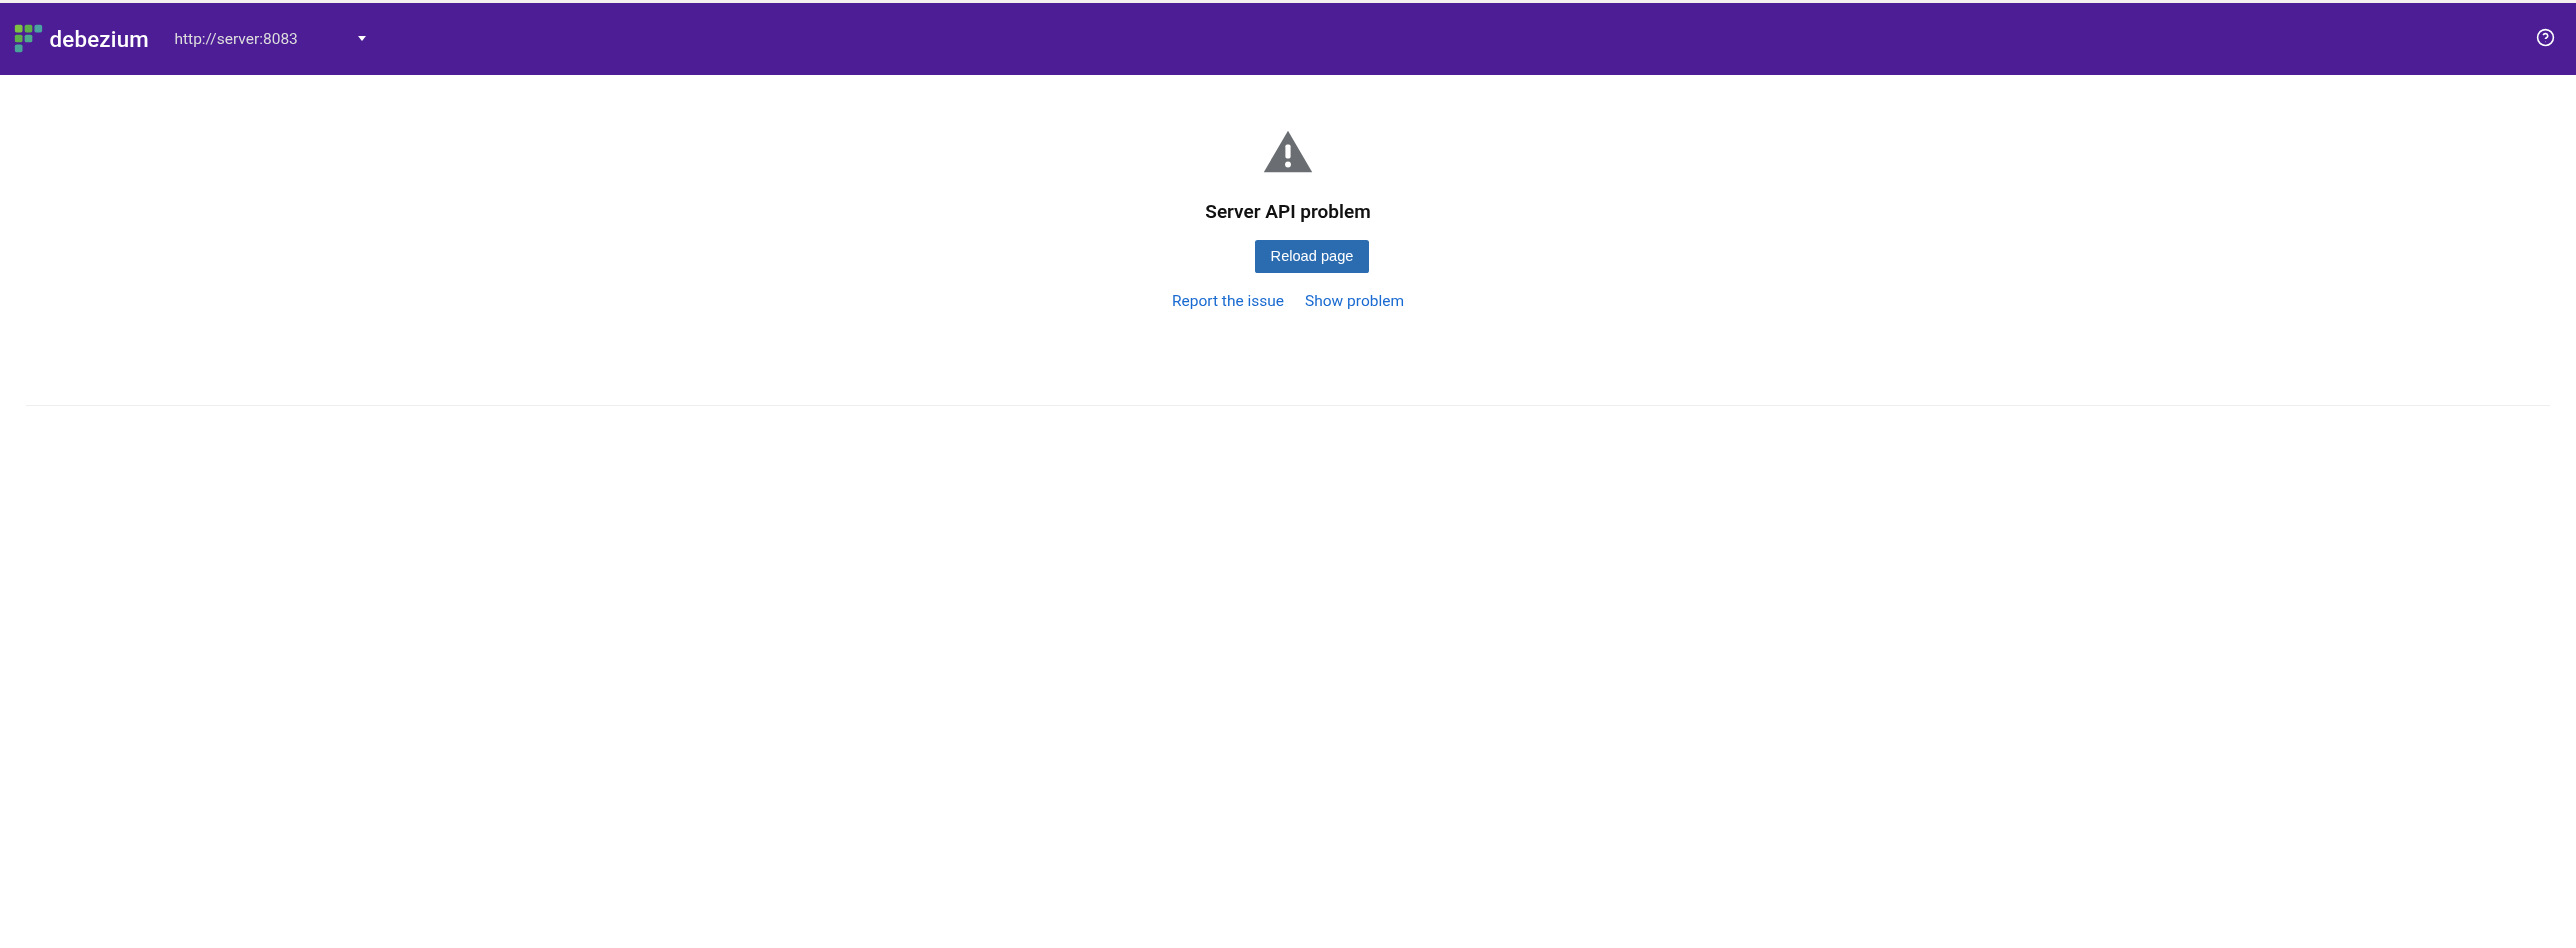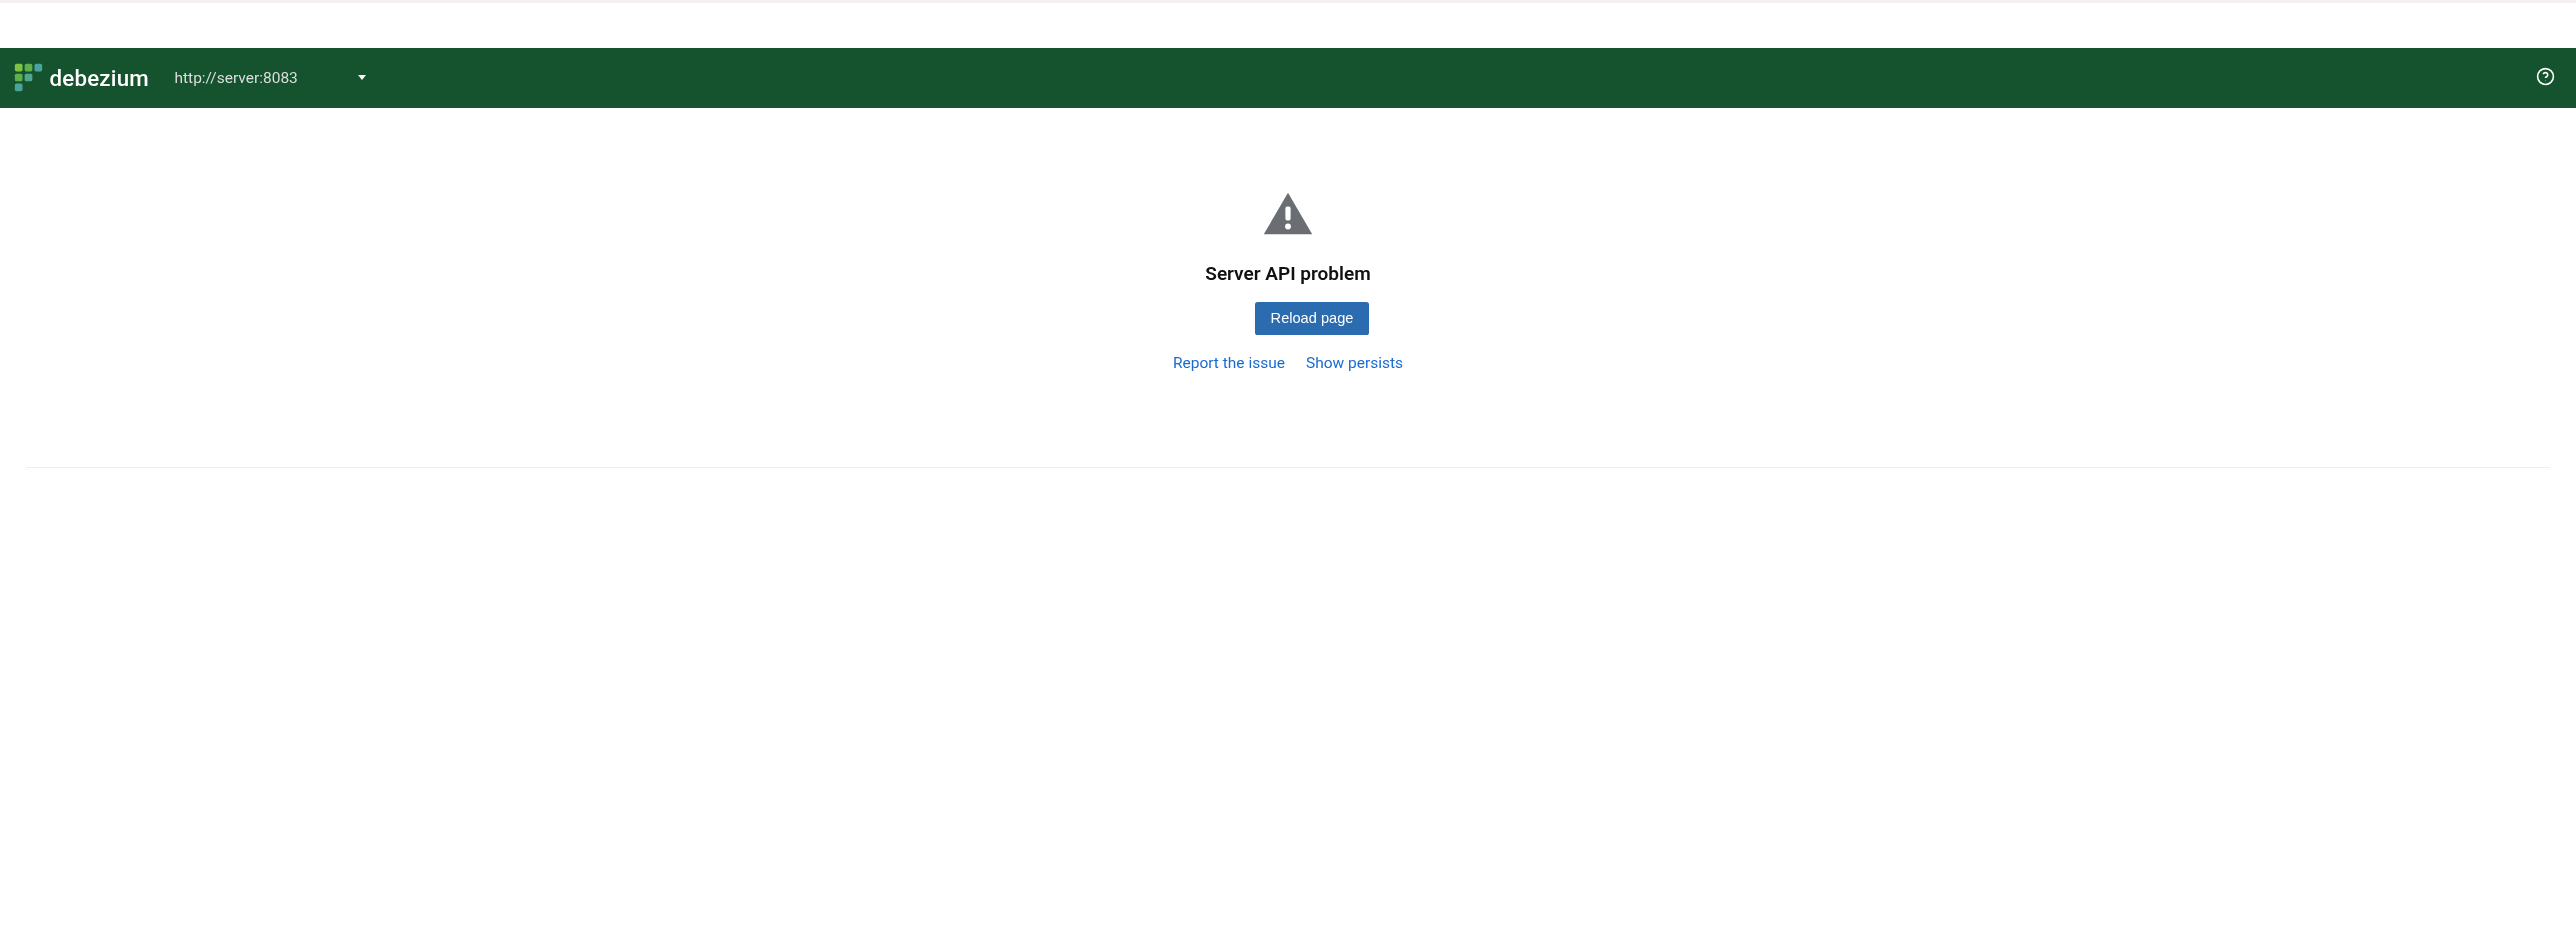--- a/index.html
+++ b/index.html
@@ -9,27 +9,26 @@
     }
     body {
       font-family: -apple-system, BlinkMacSystemFont, "Segoe UI", Roboto, "Helvetica Neue", Arial, sans-serif;
       background: #fff;
     }
     .top-stripe {
       height: 2.6px;
       background: #f5f0f0;
     }
     .header {
-      background: #14532d;
-      height: 60px;
+      background: #4c1d95;
+      height: 72px;
       display: flex;
       align-items: center;
       padding: 0 13.7px;
       justify-content: space-between;
-      margin-top: 45px;
     }
     .header-left {
       display: flex;
       align-items: center;
       gap: 17px;
     }
     .logo-wrap {
       display: flex;
       align-items: center;
       gap: 6.9px;
@@ -65,21 +64,21 @@
       width: 19px;
       height: 19px;
       color: #fff;
       cursor: pointer;
       margin-right: 6.9px;
     }
     .main {
       display: flex;
       flex-direction: column;
       align-items: center;
-      padding-top: 83px;
+      padding-top: 54px;
     }
     .warning-icon {
       width: 52px;
       height: 45px;
       margin-bottom: 26px;
     }
     .error-title {
       font-size: 19px;
       font-weight: 600;
       color: #111;
@@ -161,18 +160,18 @@
     <circle cx="30" cy="41" r="3.4" fill="#fff"></circle>
   </svg>
 
   <h1 class="error-title">Server API problem</h1>
 
 
   <button class="reload-btn">Reload page</button>
 
   <div class="links-row">
     <a class="link">Report the issue</a>
-    <a class="link">Show persists</a>
+    <a class="link">Show problem</a>
   </div>
 </main>
 
 <div class="footer-line"></div>
 
 
 </body></html>

